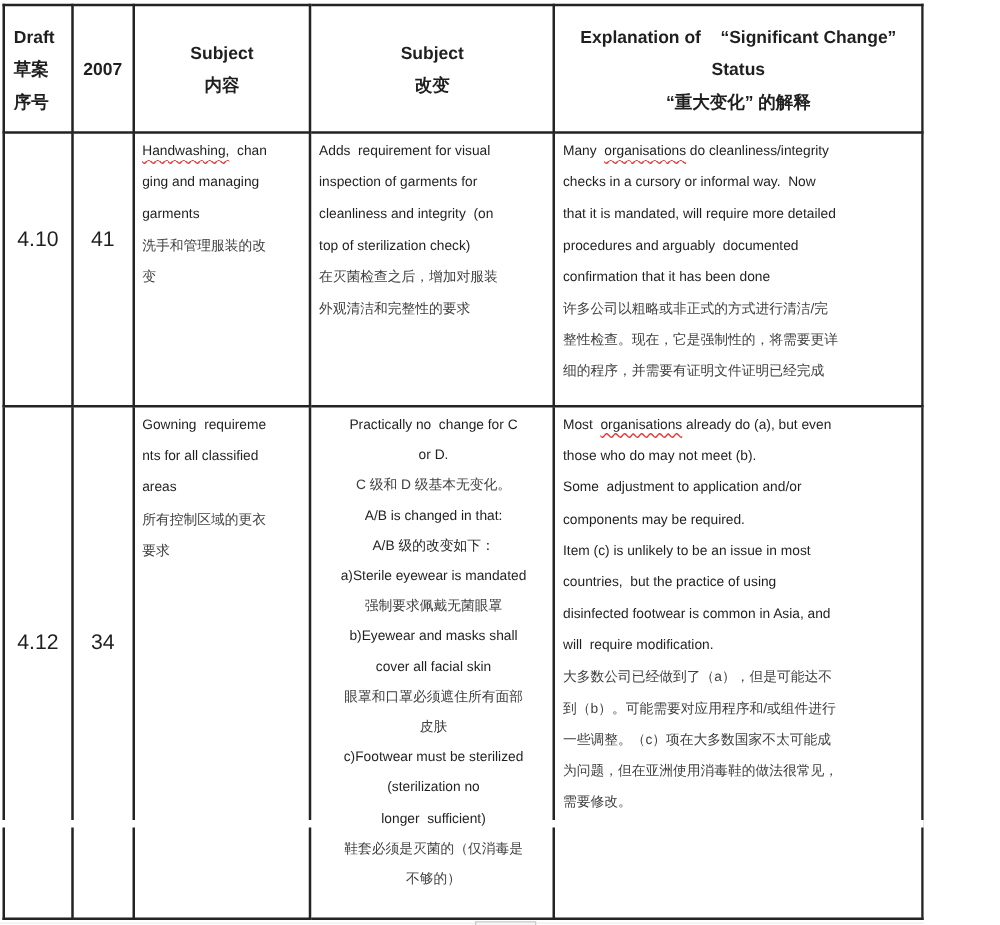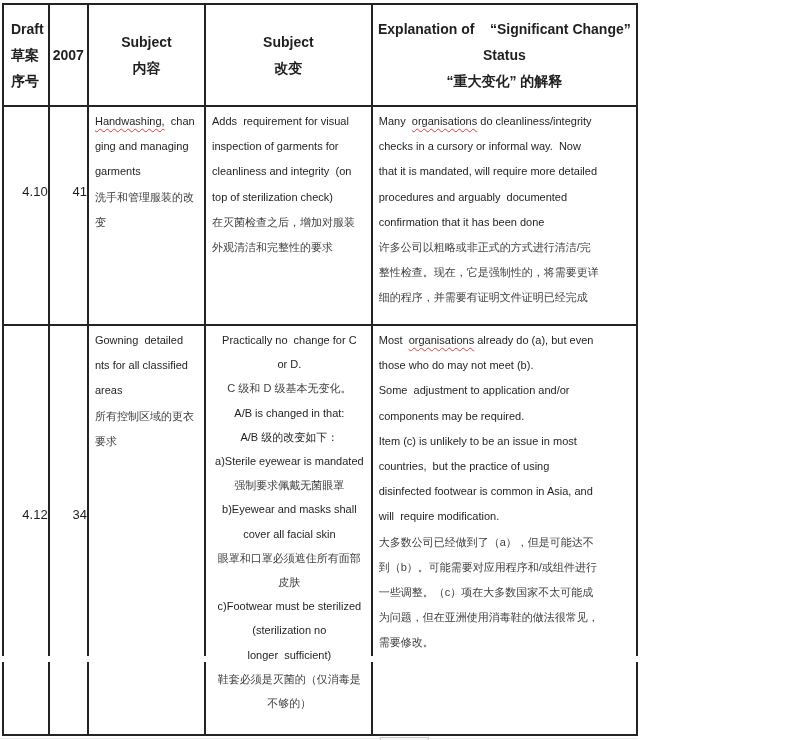--- a/index.html
+++ b/index.html
@@ -1,30 +1,30 @@
 <!DOCTYPE html>
 <html><head>
 <meta charset="utf-8">
 <style>
   html,body { margin:0; padding:0; background:#ffffff; }
   .page {
-    position:relative; width:638px; height:740px; background:#ffffff; overflow:hidden;
+    position:relative; width:739px; height:740px; background:#ffffff; overflow:hidden;
     font-family:"Liberation Sans","DejaVu Sans",sans-serif; color:#1f1f1f;
   }
   table.grid { position:absolute; left:2px; top:3px; border-collapse:collapse; table-layout:fixed; }
   .grid th, .grid td { border:2px solid #232323; overflow:hidden; }
   .grid th { vertical-align:middle; text-align:center; font-weight:bold; padding:0 2px; }
   .grid td { vertical-align:top; padding:2px 4px 0 6px; }
   th .hl { white-space:pre; margin:0; line-height:26px; font-size:14px; }
   th.left { text-align:left; padding-left:7px; }
   .cellpad { position:relative; z-index:4; }
   .cell p { white-space:pre; margin:0; line-height:25.2px; font-size:11px; }
   .tight p { line-height:24.2px;text-align:center; }
   .cn { color:#404040; }
-  .num-cell { vertical-align:middle !important; text-align:right; font-size:13px; padding:0 !important; }
+  .num-cell { vertical-align:middle !important; text-align:center; font-size:17px; padding:0 !important; }
   .num-cell .v { display:inline-block; }
   .lift-a { transform:translateY(-24px); }
   .lift-b { transform:translateY(-16px); }
   .sq {
     text-decoration-line:underline; text-decoration-style:wavy;
     text-decoration-color:#e23b3b; text-decoration-thickness:1px; text-underline-offset:3px;
   }
   .split { position:absolute; left:0; top:656px; width:800px; height:6px; background:#ffffff; z-index:3; }
   .bottom-line { position:absolute; left:0; top:738px; width:800px; height:1px; background:#ededed; z-index:4; }
   .edge-box { position:absolute; left:380px; top:737px; width:47px; height:6px; background:#f5f5f5; border:1px solid #c9c9c9; z-index:5; }
@@ -110,21 +110,21 @@
 
     <tr style="height:410px">
       <td class="num-cell">
         <span class="v lift-b">4.12</span>
       </td>
       <td class="num-cell">
         <span class="v lift-b">34</span>
       </td>
       <td class="cell">
         <div class="cellpad">
-          <p>Gowning  detailed
+          <p>Gowning  requireme
 nts for all classified
 areas</p>
           <p class="cn">所有控制区域的更衣
 要求</p>
         </div>
       </td>
       <td class="cell tight">
         <div class="cellpad">
           <p>Practically no  change for C
 or D.</p>

